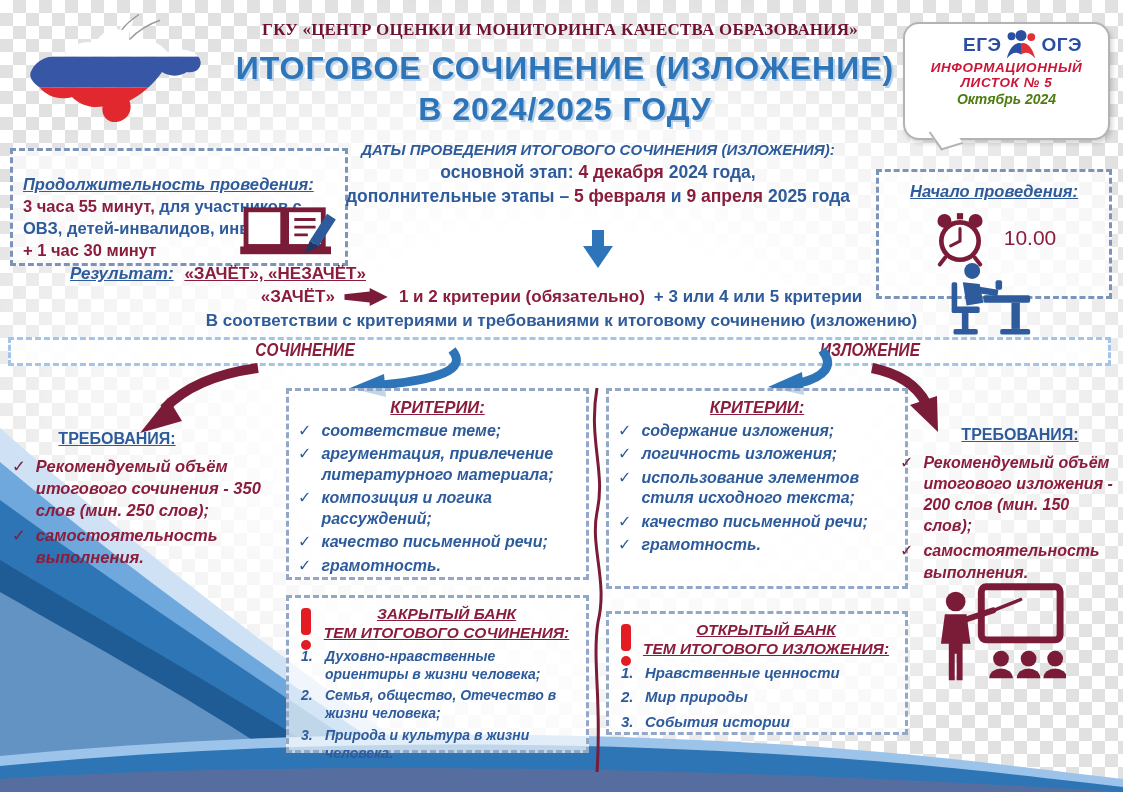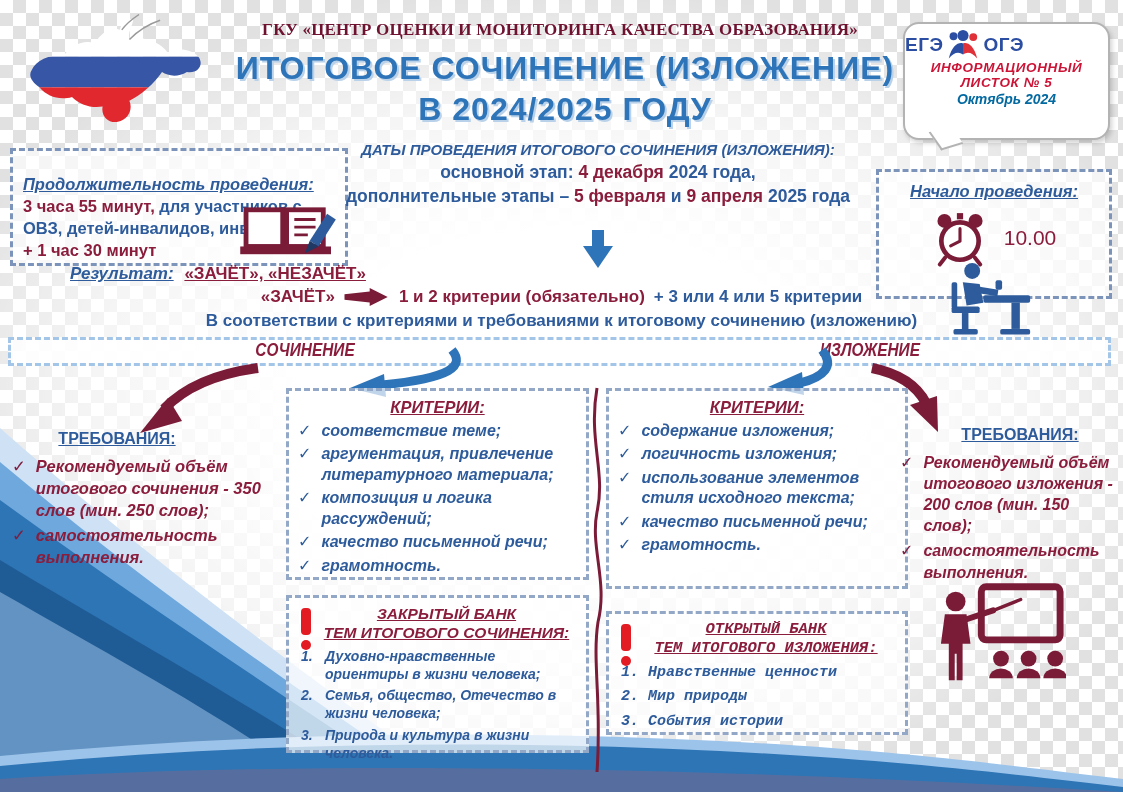--- a/index.html
+++ b/index.html
@@ -27,24 +27,24 @@
   .main-title{left:210px;top:48px;width:710px;text-align:center;font-weight:700;
     font-size:32px;line-height:1.28;color:var(--titleblue);letter-spacing:1px;
     text-shadow:2px 2px 0 #b9d2ea;}
 
   
   .bubble{left:903px;top:22px;width:203px;height:114px;background:#fff;border:2px solid #b3b3b3;
     border-radius:16px;box-shadow:2px 3px 5px rgba(0,0,0,.18);text-align:center;}
   .bubble::after{content:"";position:absolute;left:30px;bottom:-11px;width:20px;height:20px;
     background:#fff;border-right:2px solid #b3b3b3;border-bottom:2px solid #b3b3b3;
     transform:rotate(55deg) skewX(-18deg);}
-  .logo-row{display:flex;align-items:center;gap:2px;margin-top:6px;}
+  .logo-row{display:flex;justify-content:center;align-items:center;gap:2px;margin-top:6px;margin-left:32px;}
   .logo-txt{font-weight:800;font-size:19px;color:#2b4ea2;letter-spacing:.5px;}
   .bubble-l1,.bubble-l2{color:#cc1437;font-weight:700;font-size:13.5px;letter-spacing:.6px;font-style:italic;}
-  .bubble-l3{color:#0369a1;font-weight:700;font-size:14px;font-style:italic;margin-top:1px;}
+  .bubble-l3{color:#4d7c0f;font-weight:700;font-size:14px;font-style:italic;margin-top:1px;}
 
   
   .dashbox{border:3px dashed #7d94ba;background:rgba(255,255,255,.65);}
   .duration{left:10px;top:148px;width:338px;height:118px;padding:24px 10px 4px;box-sizing:border-box;}
   .box-title{font-style:italic;font-weight:700;font-size:16.5px;color:var(--blue);text-decoration:underline;}
   .duration p{margin:2px 0 0;font-weight:700;font-size:16.5px;line-height:1.32;width:100%;}
   .t-red{color:var(--maroon2);} .t-blue{color:var(--blue);}
   .book-icon{position:absolute;right:4px;bottom:3px;}
 
   .dates{left:338px;top:141px;width:520px;text-align:center;}
@@ -87,21 +87,21 @@
   .critbox{padding:7px 9px 5px;box-sizing:border-box;border:3px dashed var(--dash);background:rgba(255,255,255,.7);}
   .crit-left{left:286px;top:388px;width:303px;height:192px;}
   .crit-right{left:606px;top:388px;width:302px;height:201px;}
   .clist{list-style:none;margin:3px 0 0;padding:0;}
   .clist li{display:flex;gap:10px;margin-bottom:3px;font-style:italic;font-weight:700;
     font-size:16px;line-height:1.28;color:var(--blue);}
   .clist .chk{color:var(--blue);font-style:normal;}
 
   .bankbox{padding:6px 8px 4px;box-sizing:border-box;border:3px dashed var(--dash);background:rgba(255,255,255,.7);}
   .bank-left{left:286px;top:595px;width:303px;height:158px;}
-  .bank-right{left:606px;top:611px;width:302px;height:124px;font-family:Liberation Mono, monospace;}
+  .bank-right{left:606px;top:611px;width:302px;height:124px;}
   .bank-title{padding-left:18px;text-align:center;font-style:italic;font-weight:700;font-size:15.5px;
     line-height:1.25;color:var(--maroon2);}
   .bank-title div{text-decoration:underline;}
   .excl{position:absolute;left:12px;top:10px;width:12px;}
   .excl .bar{width:10px;height:27px;background:var(--red);border-radius:4px;}
   .excl .dot{width:10px;height:10px;background:var(--red);border-radius:50%;margin-top:5px;}
   .nlist{list-style:none;counter-reset:n;margin:4px 0 0;padding:0 0 0 4px;}
   .nlist li{counter-increment:n;display:flex;gap:9px;margin-bottom:3px;font-style:italic;font-weight:700;
     font-size:14px;line-height:1.3;color:var(--blue);}
   .nlist li::before{content:counter(n) ".";min-width:15px;}

